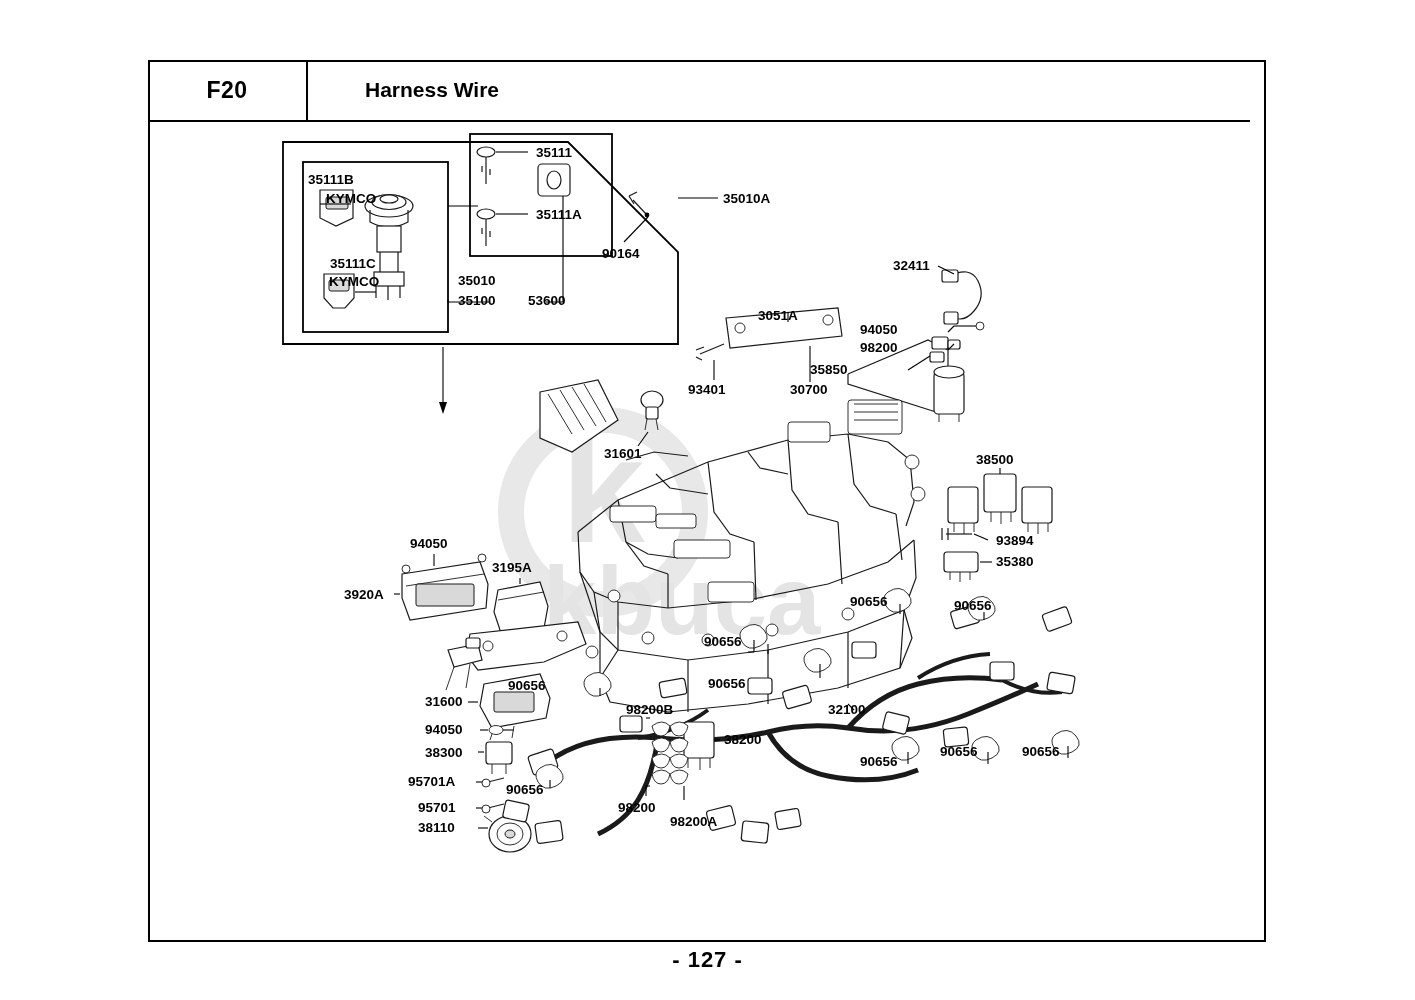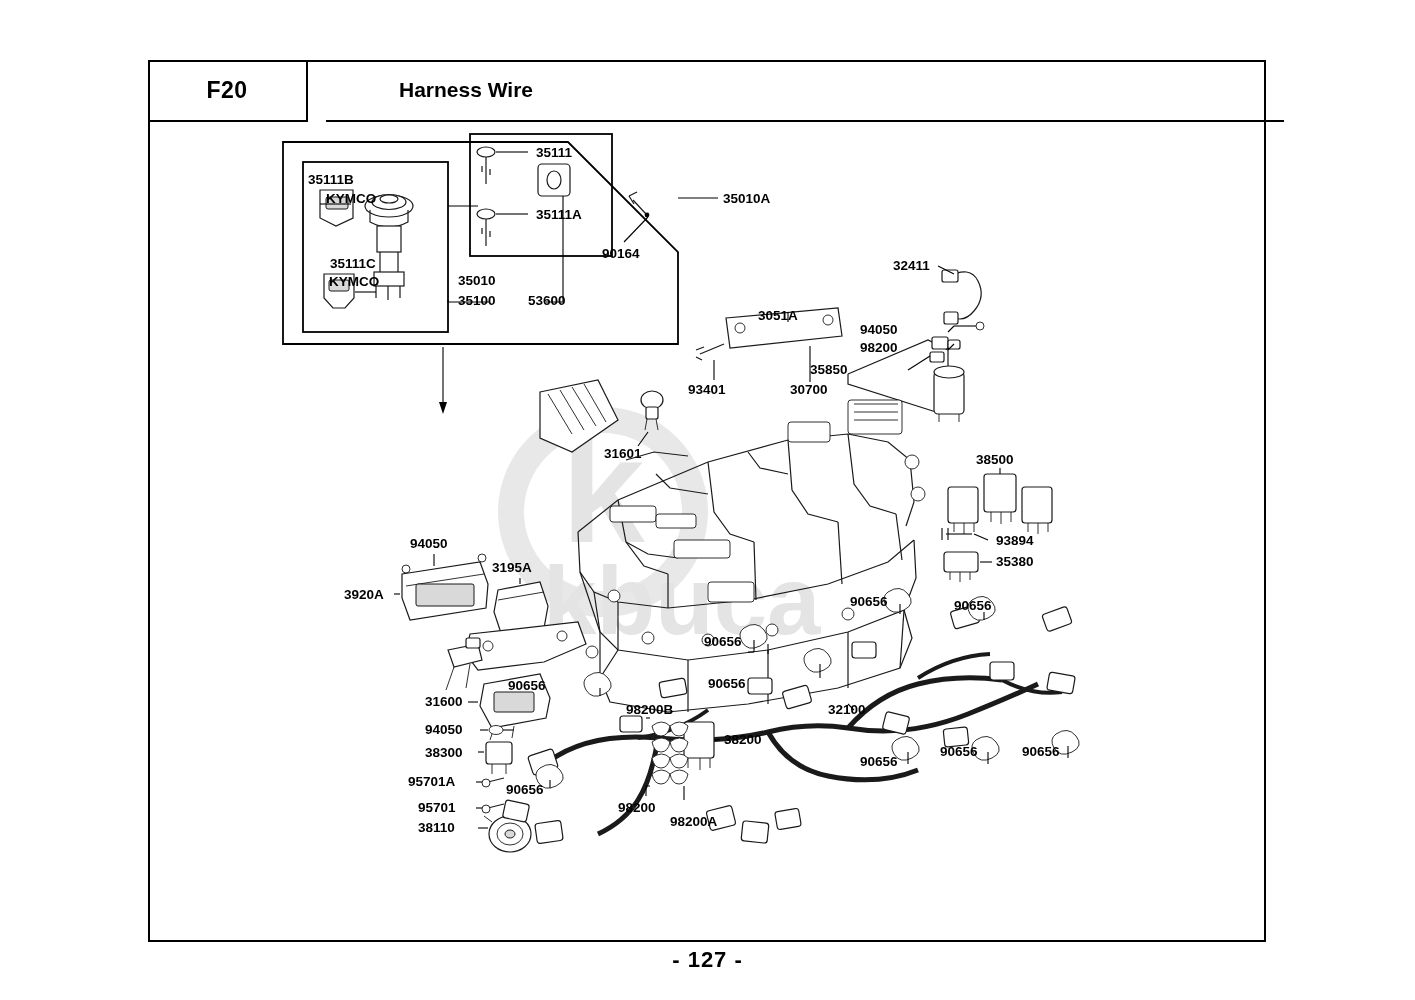--- a/index.html
+++ b/index.html
@@ -44,21 +44,21 @@
     align-items: center;
     justify-content: center;
   }
   .title-code {
     font-size: 23px;
     font-weight: bold;
     letter-spacing: 0.5px;
   }
   .title-bar {
     position: absolute;
-    left: 326px;
+    left: 292px;
     top: 60px;
     width: 958px;
     height: 62px;
     border-bottom: 2px solid #000;
     box-sizing: border-box;
     display: flex;
     align-items: center;
     padding-left: 73px;
   }
   .title-text {

